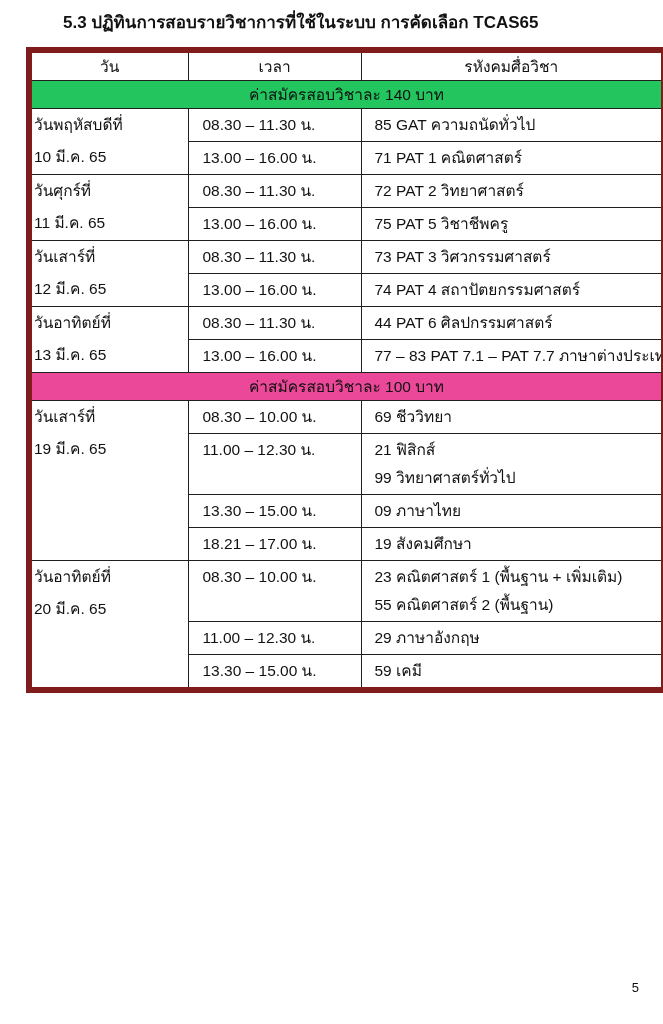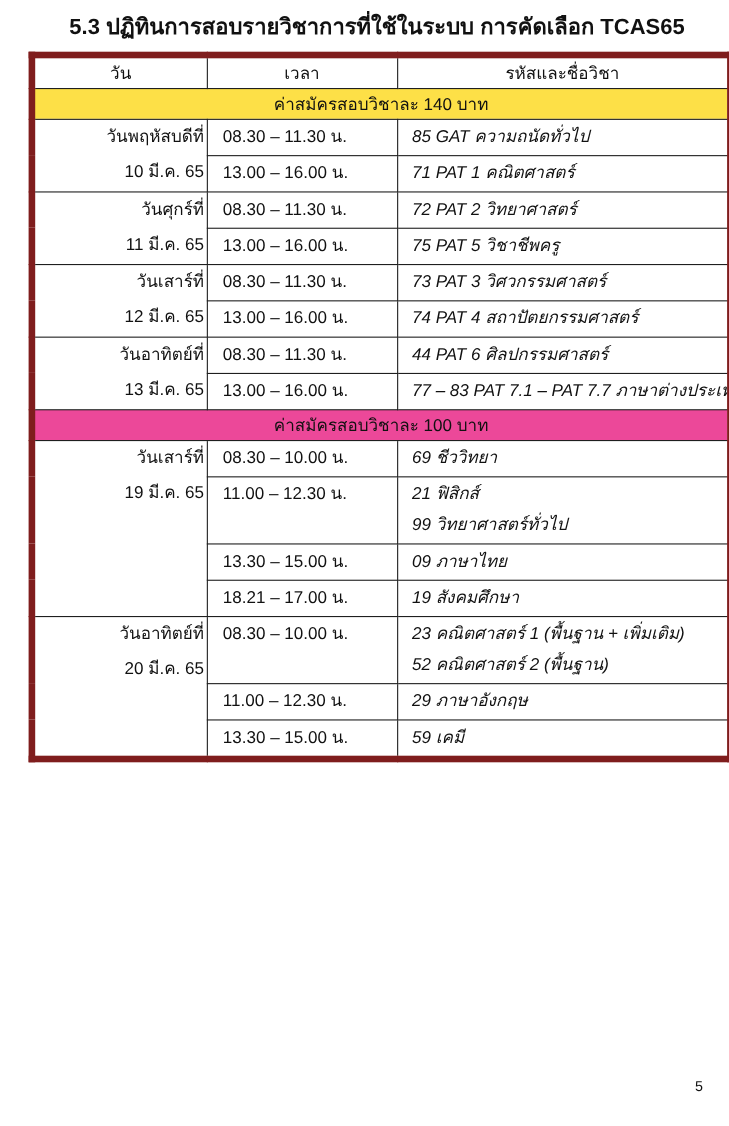--- a/index.html
+++ b/index.html
@@ -12,21 +12,21 @@
     position: relative;
     width: 663px;
     height: 1024px;
     background: #ffffff;
     overflow: hidden;
   }
   .doc-title {
     position: absolute;
     left: 63px;
     top: 8px;
-    font-size: 20px;
+    font-size: 17px;
     font-weight: 600;
     white-space: nowrap;
   }
   table.schedule {
     position: absolute;
     left: 26px;
     top: 47px;
     width: 635px;
     border-collapse: collapse;
     table-layout: fixed;
@@ -47,37 +47,36 @@
     font-weight: 400;
   }
   tr.band-row td {
     height: 28px;
     text-align: center;
     vertical-align: middle;
   }
   tr.slot-row.single { height: 32px; }
   tr.slot-row.double { height: 56px; }
   td.day-cell {
-    text-align: right;
+    text-align: left;
     vertical-align: top;
     padding: 0 2px;
   }
   .day-line {
     height: 32px;
     line-height: 32px;
     white-space: nowrap;
   }
   td.time-cell {
     padding: 2px 4px 2px 14px;
     line-height: 28px;
     white-space: nowrap;
   }
   td.subject-cell {
     padding: 2px 4px 2px 13px;
-    font-style: italic;
   }
   .subject-line {
     line-height: 28px;
     white-space: nowrap;
   }
   .page-number {
     position: absolute;
     right: 24px;
     top: 980px;
     font-size: 13px;
@@ -93,26 +92,26 @@
   <table class="schedule">
     <colgroup>
       <col style="width:159px">
       <col style="width:173px">
       <col style="width:303px">
     </colgroup>
     <thead>
       <tr>
         <th>วัน</th>
         <th>เวลา</th>
-        <th>รหัสและชื่อวิชา</th>
+        <th>รหังคมศื่อวิชา</th>
       </tr>
     </thead>
     <tbody id="schedule-body">
         <tr class="band-row">
-          <td class="band-cell" colspan="3" style="background: #fde047;">ค่าสมัครสอบวิชาละ 140 บาท</td>
+          <td class="band-cell" colspan="3" style="background: #22c55e;">ค่าสมัครสอบวิชาละ 140 บาท</td>
         </tr>
         <tr class="slot-row single">
           <td class="day-cell" rowspan="2">
             <div class="day-line">วันพฤหัสบดีที่</div>
             <div class="day-line">10 มี.ค. 65</div>
           </td>
           <td class="time-cell">08.30 – 11.30 น.</td>
           <td class="subject-cell">
             <div class="subject-line">85 GAT ความถนัดทั่วไป</div>
           </td>
@@ -204,21 +203,21 @@
           </td>
         </tr>
         <tr class="slot-row double">
           <td class="day-cell" rowspan="3">
             <div class="day-line">วันอาทิตย์ที่</div>
             <div class="day-line">20 มี.ค. 65</div>
           </td>
           <td class="time-cell">08.30 – 10.00 น.</td>
           <td class="subject-cell">
             <div class="subject-line">23 คณิตศาสตร์ 1 (พื้นฐาน + เพิ่มเติม)</div>
-            <div class="subject-line">52 คณิตศาสตร์ 2 (พื้นฐาน)</div>
+            <div class="subject-line">55 คณิตศาสตร์ 2 (พื้นฐาน)</div>
           </td>
         </tr>
         <tr class="slot-row single">
           <td class="time-cell">11.00 – 12.30 น.</td>
           <td class="subject-cell">
             <div class="subject-line">29 ภาษาอังกฤษ</div>
           </td>
         </tr>
         <tr class="slot-row single">
           <td class="time-cell">13.30 – 15.00 น.</td>

